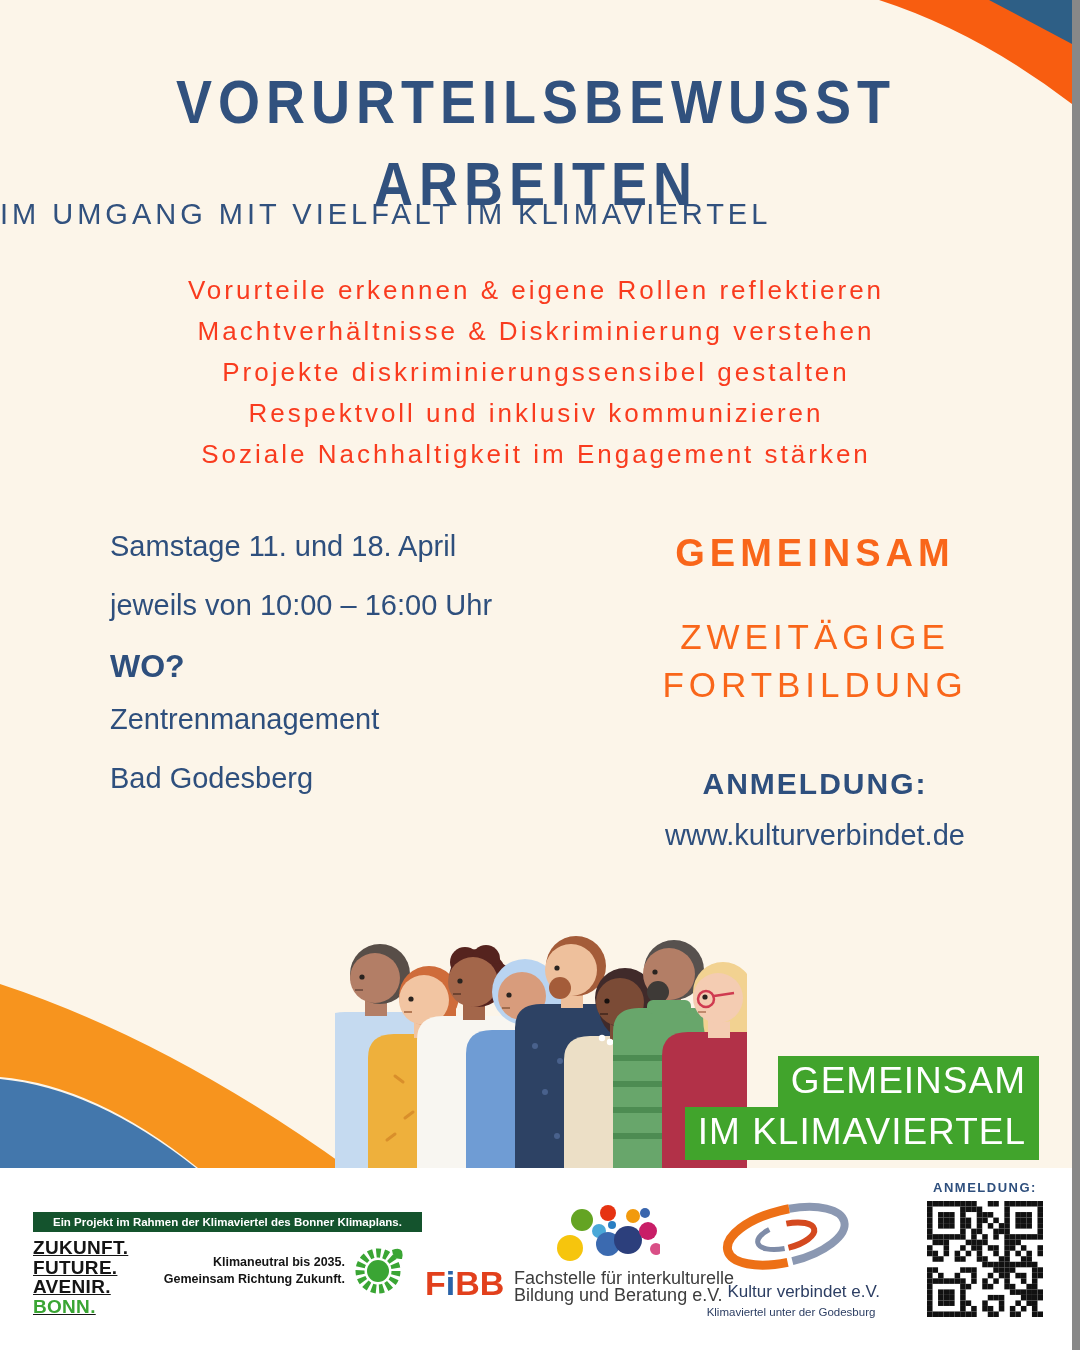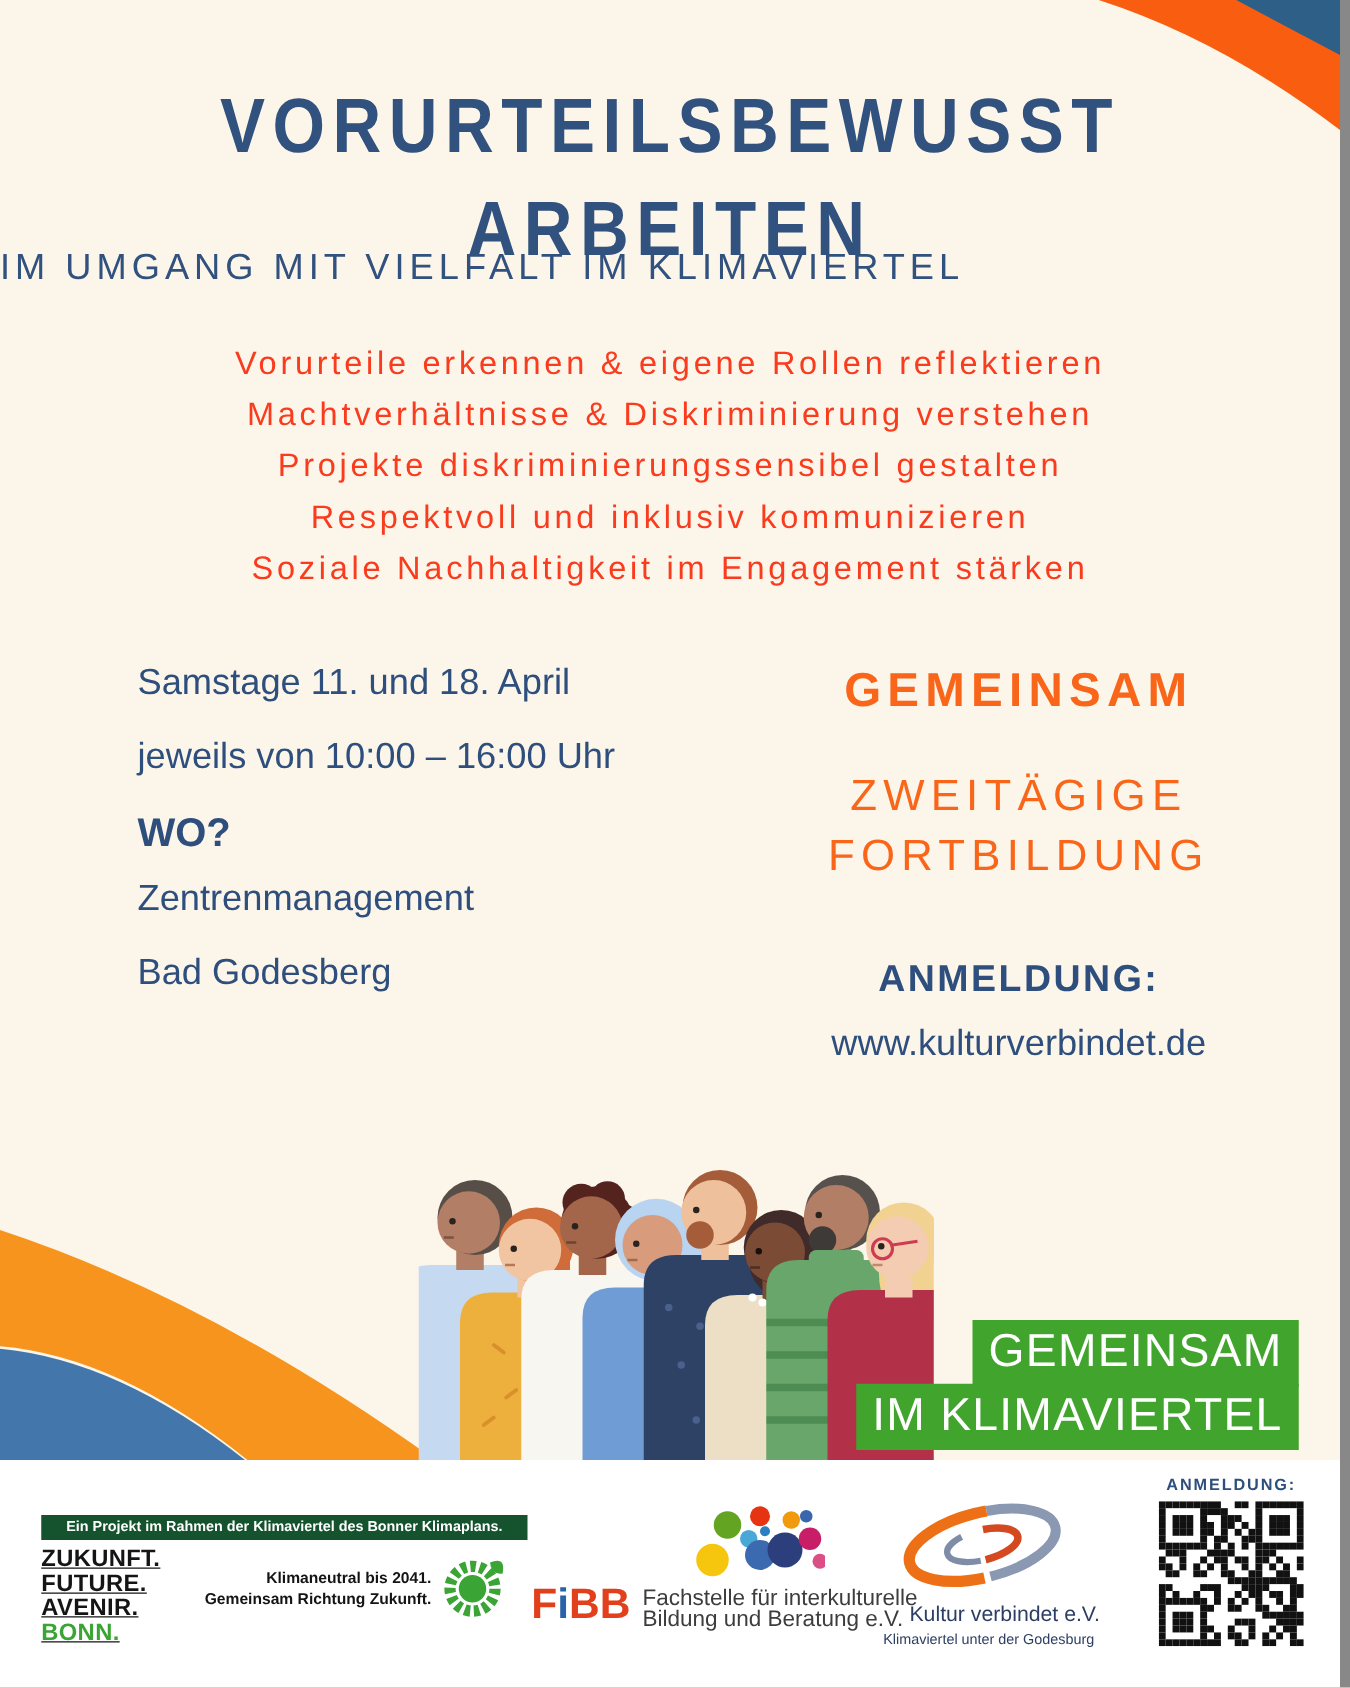--- a/index.html
+++ b/index.html
@@ -259,21 +259,21 @@
     <div class="proj-banner">Ein Projekt im Rahmen der Klimaviertel des Bonner Klimaplans.</div>
 
     <div class="bonn">
       <div>ZUKUNFT.</div>
       <div>FUTURE.</div>
       <div>AVENIR.</div>
       <div class="green">BONN.</div>
     </div>
 
     <div class="klima">
-      <div>Klimaneutral bis 2041.</div>
+      <div>Klimaneutral bis 2035.</div>
       <div>Gemeinsam Richtung Zukunft.</div>
     </div>
 
     <svg class="wheel" width="54" height="54" viewBox="0 0 54 54">
       <circle cx="26" cy="29" r="11" fill="#3aa534"></circle>
       <circle cx="26" cy="29" r="18" fill="none" stroke="#3aa534" stroke-width="9" stroke-dasharray="4.5 3"></circle>
       <path d="M40,8 Q53,3 50,17 Q41,18 40,8 Z" fill="#3aa534"></path>
     </svg>
 
     <svg class="fibb-cluster" width="104" height="58" viewBox="0 0 104 58">

